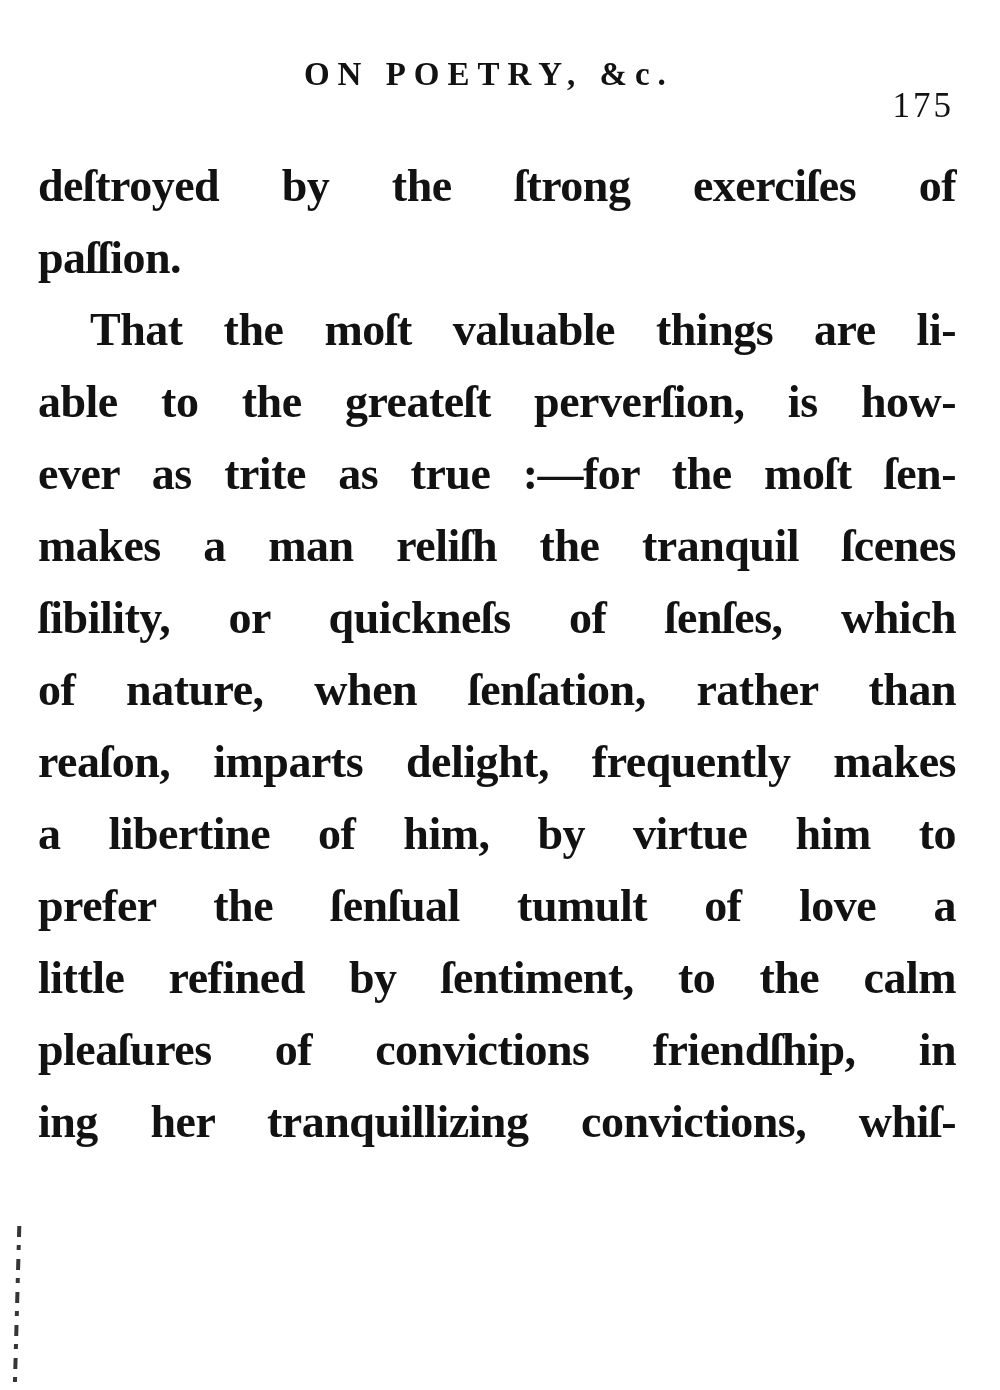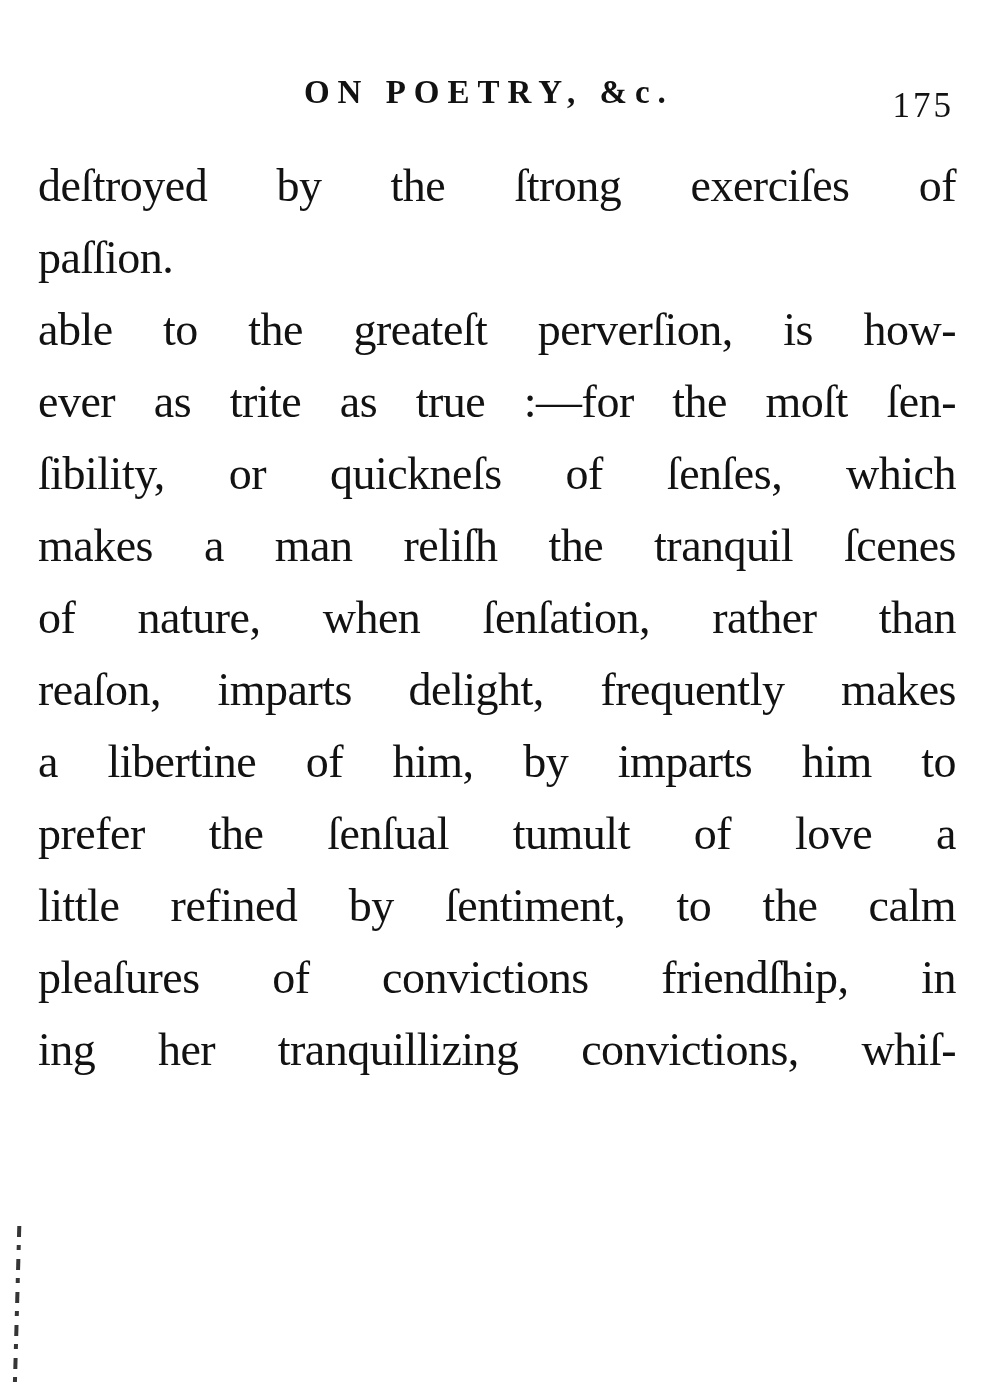--- a/index.html
+++ b/index.html
@@ -28,38 +28,37 @@
   }
   .running-title{
     position:absolute;
     left:50%;
     transform:translateX(-53%);
     top:0;
     font-size:33px;
     font-weight:bold;
     letter-spacing:8px;
     white-space:nowrap;
-    margin-top:18px;
   }
   .page-number{
     position:absolute;
     right:46px;
     top:10px;
     font-size:35px;
     font-weight:normal;
     letter-spacing:3px;
     margin-top:20px;
   }
   .body-text{
     position:absolute;
     top:150px;
     left:38px;
     width:918px;
     font-size:46px;
-    font-weight:normal;
+    font-weight:bold;
     letter-spacing:-0.5px;
   }
   .line{
     height:72px;
     line-height:72px;
     text-align:justify;
     text-align-last:justify;
     white-space:normal;
   }
   .line.last{
@@ -97,27 +96,28 @@
   </div>
 
   <div class="body-text">
 
     <div>
       <div class="line">deſtroyed by the ſtrong exerciſes of</div>
       <div class="line last">paſſion.</div>
     </div>
 
     <div>
+      <div class="line indent">That the moſt valuable things are li-</div>
       <div class="line">able to the greateſt perverſion, is how-</div>
       <div class="line">ever as trite as true :—for the moſt ſen-</div>
+      <div class="line">makes a man reliſh the tranquil ſcenes</div>
       <div class="line">ſibility, or quickneſs of ſenſes, which</div>
-      <div class="line">makes a man reliſh the tranquil ſcenes</div>
       <div class="line">of nature, when ſenſation, rather than</div>
       <div class="line">reaſon, imparts delight, frequently makes</div>
-      <div class="line">a libertine of him, by imparts him to</div>
+      <div class="line">a libertine of him, by virtue him to</div>
       <div class="line">prefer the ſenſual tumult of love a</div>
       <div class="line">little refined by ſentiment, to the calm</div>
       <div class="line">pleaſures of convictions friendſhip, in</div>
       <div class="line">ing her tranquillizing convictions, whiſ-</div>
     </div>
 
   </div>
 
   <div class="margin-mark"></div>
 

